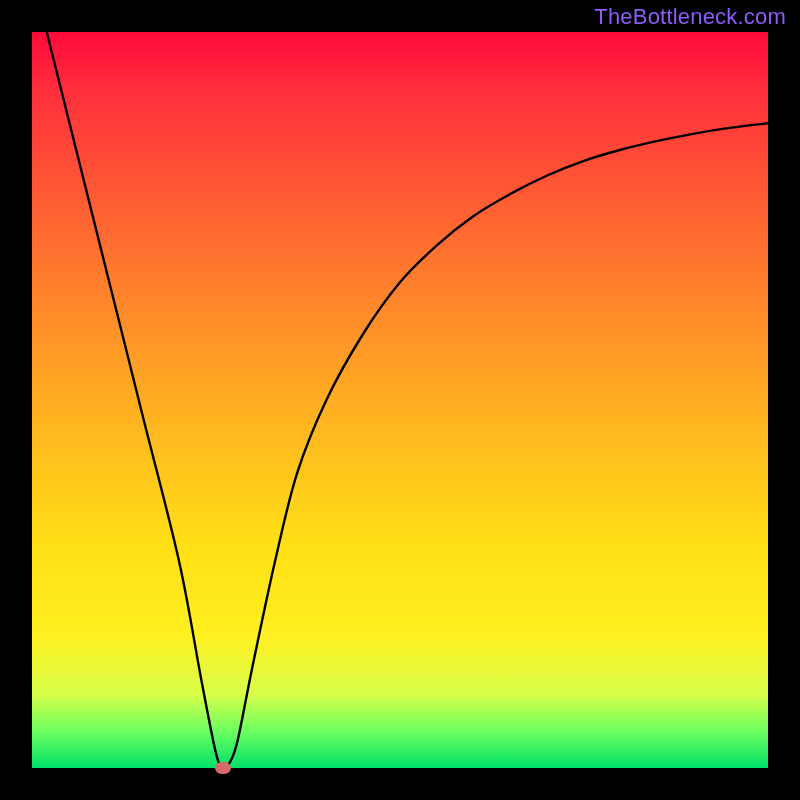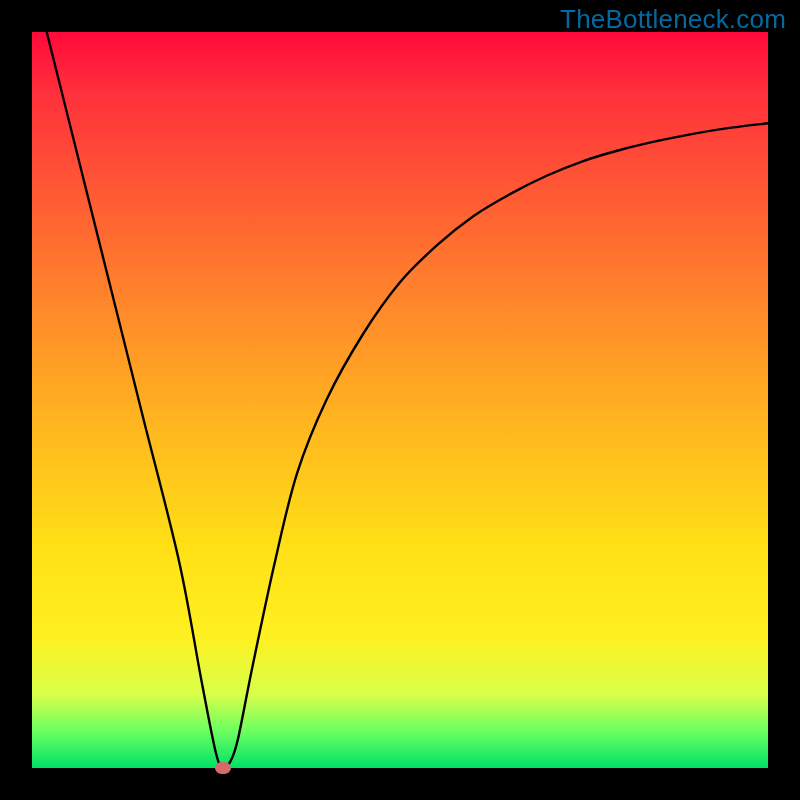--- a/index.html
+++ b/index.html
@@ -35,22 +35,22 @@
       #fff020 82%,
       #d8ff4a 90%,
       #6cff60 95%,
       #00e068 100%
     );
   }
   .watermark {
     position: absolute;
     top: 4px;
     right: 14px;
-    color: #0369a1;
-    font-size: 26px;
+    color: #8b5cf6;
+    font-size: 22px;
     letter-spacing: 0.2px;
     font-weight: 400;
   }
   svg.curve {
     position: absolute;
     left: 0;
     top: 0;
     width: 736px;
     height: 736px;
   }

